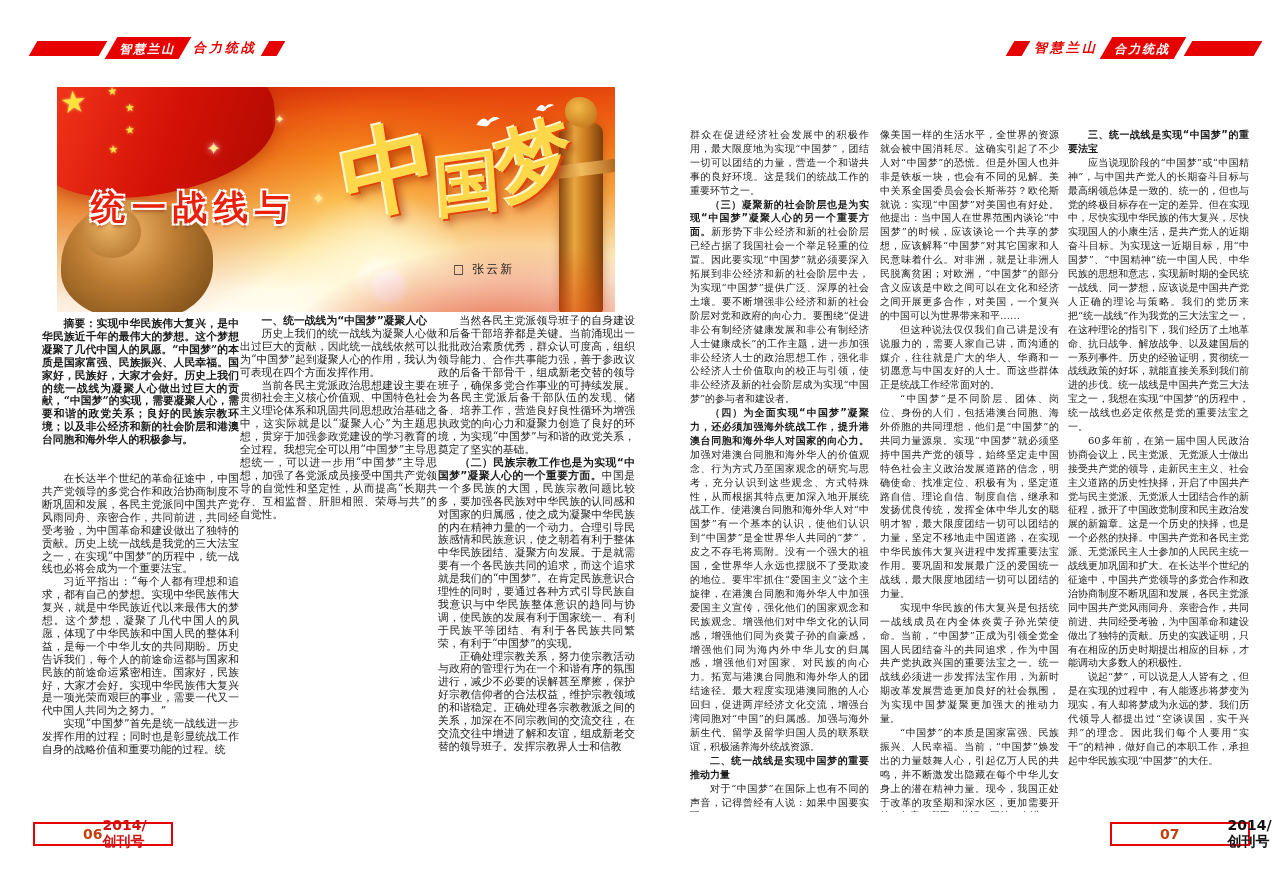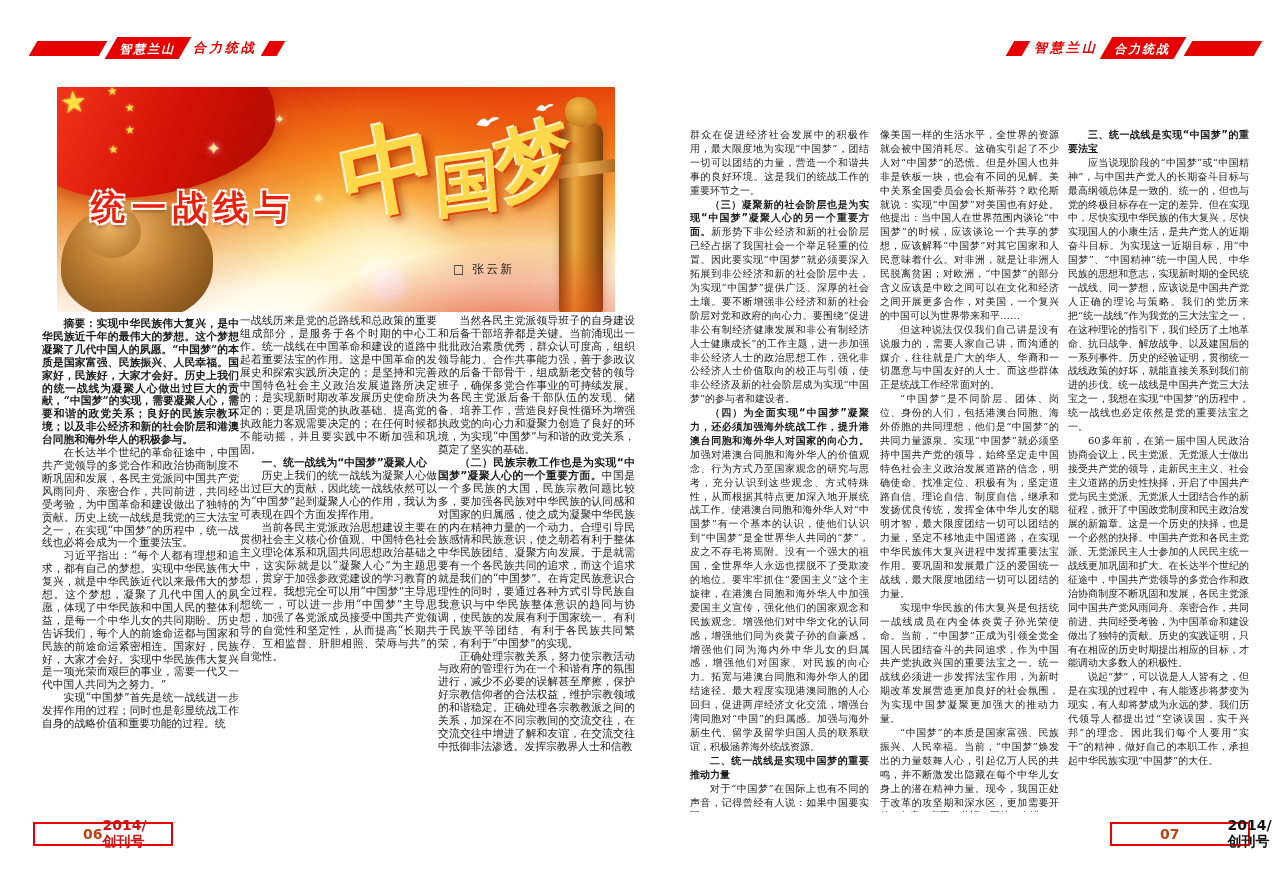--- a/index.html
+++ b/index.html
@@ -75,21 +75,21 @@
   #c1{left:42px;top:318px;height:470px;}
   #c2{left:240px;top:315px;height:473px;}
   #c3{left:438px;top:315px;height:473px;}
   #c4{left:690px;top:128px;height:684px;}
   #c5{left:880px;top:128px;height:684px;}
   #c6{left:1068px;top:128px;height:684px;width:181px;}
   .col p{margin:0;text-indent:2em;}
   .col p.cont{text-indent:0;}
   .col p.heading{font-family:"DejaVu Sans","Liberation Sans",sans-serif;font-weight:700;}
   .col p b.lead{font-family:"DejaVu Sans","Liberation Sans",sans-serif;font-weight:700;}
-  .col p.abstract{font-weight:600;}
+  .col p.abstract{font-weight:600;margin-bottom:26px;}
   .col p.abstract b{font-weight:800;}
 
   
   .ftr{position:absolute;top:822px;width:140px;height:24px;border:2px solid #e60000;box-sizing:border-box;
        display:flex;align-items:center;justify-content:space-between;padding:0 13px;
        font-weight:700;font-size:14px;font-family:"DejaVu Sans","Liberation Sans",sans-serif;}
   .ftr-left{left:33px;}
   .ftr-right{left:1110px;gap:48px;}
   .ftr .pgno{color:#c2410c;margin-left:35px;}
   .ftr-left .issue{color:#cf1111;}
@@ -148,29 +148,28 @@
     </div>
   </div>
 
   <div class="col left-col" id="c1">
       <p class="abstract"><b>摘要：</b>实现中华民族伟大复兴，是中华民族近千年的最伟大的梦想。这个梦想凝聚了几代中国人的夙愿。“中国梦”的本质是国家富强、民族振兴、人民幸福。国家好，民族好，大家才会好。历史上我们的统一战线为凝聚人心做出过巨大的贡献，“中国梦”的实现，需要凝聚人心，需要和谐的政党关系；良好的民族宗教环境；以及非公经济和新的社会阶层和港澳台同胞和海外华人的积极参与。</p>
       <p>在长达半个世纪的革命征途中，中国共产党领导的多党合作和政治协商制度不断巩固和发展，各民主党派同中国共产党风雨同舟、亲密合作，共同前进，共同经受考验，为中国革命和建设做出了独特的贡献。历史上统一战线是我党的三大法宝之一，在实现“中国梦”的历程中，统一战线也必将会成为一个重要法宝。</p>
       <p>习近平指出：“每个人都有理想和追求，都有自己的梦想。实现中华民族伟大复兴，就是中华民族近代以来最伟大的梦想。这个梦想，凝聚了几代中国人的夙愿，体现了中华民族和中国人民的整体利益，是每一个中华儿女的共同期盼。历史告诉我们，每个人的前途命运都与国家和民族的前途命运紧密相连。国家好，民族好，大家才会好。实现中华民族伟大复兴是一项光荣而艰巨的事业，需要一代又一代中国人共同为之努力。”</p>
       <p>实现“中国梦”首先是统一战线进一步发挥作用的过程；同时也是彰显统战工作自身的战略价值和重要功能的过程。统</p>
     </div>
   <div class="col left-col" id="c2">
-      <p class="cont">一战线历来是党的总路线和总政策的重要组成部分，是服务于各个时期的中心工作。统一战线在中国革命和建设的道路中起着重要法宝的作用。这是中国革命的发展史和探索实践所决定的；是坚持和完善中国特色社会主义政治发展道路所决定的；是实现新时期改革发展历史使命所决定的；更是巩固党的执政基础、提高党的执政能力客观需要决定的；在任何时候都不能动摇，并且要实践中不断加强和巩固。</p>
       <p class="heading">一、统一战线为“中国梦”凝聚人心</p>
       <p>历史上我们的统一战线为凝聚人心做出过巨大的贡献，因此统一战线依然可以为“中国梦”起到凝聚人心的作用，我认为可表现在四个方面发挥作用。</p>
       <p>当前各民主党派政治思想建设主要在贯彻社会主义核心价值观、中国特色社会主义理论体系和巩固共同思想政治基础之中，这实际就是以“凝聚人心”为主题思想，贯穿于加强参政党建设的学习教育的全过程。我想完全可以用“中国梦”主导思想统一，可以进一步用“中国梦”主导思想，加强了各党派成员接受中国共产党领导的自觉性和坚定性，从而提高“长期共存、互相监督、肝胆相照、荣辱与共”的自觉性。</p>
     </div>
   <div class="col left-col" id="c3">
       <p>当然各民主党派领导班子的自身建设和后备干部培养都是关键。当前涌现出一批批政治素质优秀，群众认可度高，组织领导能力、合作共事能力强，善于参政议政的后备干部骨干，组成新老交替的领导班子，确保多党合作事业的可持续发展。为各民主党派后备干部队伍的发现、储备、培养工作，营造良好良性循环为增强执政党的向心力和凝聚力创造了良好的环境，为实现“中国梦”与和谐的政党关系，奠定了坚实的基础。</p>
       <p><b class="lead">（二）民族宗教工作也是为实现“中国梦”凝聚人心的一个重要方面。</b>中国是一个多民族的大国，民族宗教问题比较多，要加强各民族对中华民族的认同感和对国家的归属感，使之成为凝聚中华民族的内在精神力量的一个动力。合理引导民族感情和民族意识，使之朝着有利于整体中华民族团结、凝聚方向发展。于是就需要有一个各民族共同的追求，而这个追求就是我们的“中国梦”。在肯定民族意识合理性的同时，要通过各种方式引导民族自我意识与中华民族整体意识的趋同与协调，使民族的发展有利于国家统一、有利于民族平等团结、有利于各民族共同繁荣，有利于“中国梦”的实现。</p>
-      <p>正确处理宗教关系，努力使宗教活动与政府的管理行为在一个和谐有序的氛围进行，减少不必要的误解甚至摩擦，保护好宗教信仰者的合法权益，维护宗教领域的和谐稳定。正确处理各宗教教派之间的关系，加深在不同宗教间的交流交往，在交流交往中增进了解和友谊，在交流交往中抵御非法渗透。发挥宗教界人士和信教</p>
+      <p>正确处理宗教关系，努力使宗教活动与政府的管理行为在一个和谐有序的氛围进行，减少不必要的误解甚至摩擦，保护好宗教信仰者的合法权益，维护宗教领域的和谐稳定。正确处理各宗教教派之间的关系，加深在不同宗教间的交流交往，在交流交往中增进了解和友谊，组成新老交替的领导班子。发挥宗教界人士和信教</p>
     </div>
   <div class="col right-col" id="c4">
       <p class="cont">群众在促进经济社会发展中的积极作用，最大限度地为实现“中国梦”，团结一切可以团结的力量，营造一个和谐共事的良好环境。这是我们的统战工作的重要环节之一。</p>
       <p><b class="lead">（三）凝聚新的社会阶层也是为实现“中国梦”凝聚人心的另一个重要方面。</b>新形势下非公经济和新的社会阶层已经占据了我国社会一个举足轻重的位置。因此要实现“中国梦”就必须要深入拓展到非公经济和新的社会阶层中去，为实现“中国梦”提供广泛、深厚的社会土壤。要不断增强非公经济和新的社会阶层对党和政府的向心力。要围绕“促进非公有制经济健康发展和非公有制经济人士健康成长”的工作主题，进一步加强非公经济人士的政治思想工作，强化非公经济人士价值取向的校正与引领，使非公经济及新的社会阶层成为实现“中国梦”的参与者和建设者。</p>
       <p><b class="lead">（四）为全面实现“中国梦”凝聚力，还必须加强海外统战工作，提升港澳台同胞和海外华人对国家的向心力。</b>加强对港澳台同胞和海外华人的价值观念、行为方式乃至国家观念的研究与思考，充分认识到这些观念、方式特殊性，从而根据其特点更加深入地开展统战工作。使港澳台同胞和海外华人对“中国梦”有一个基本的认识，使他们认识到“中国梦”是全世界华人共同的“梦”，皮之不存毛将焉附。没有一个强大的祖国，全世界华人永远也摆脱不了受欺凌的地位。要牢牢抓住“爱国主义”这个主旋律，在港澳台同胞和海外华人中加强爱国主义宣传，强化他们的国家观念和民族观念。增强他们对中华文化的认同感，增强他们同为炎黄子孙的自豪感，增强他们同为海内外中华儿女的归属感，增强他们对国家、对民族的向心力。拓宽与港澳台同胞和海外华人的团结途径。最大程度实现港澳同胞的人心回归，促进两岸经济文化交流，增强台湾同胞对“中国”的归属感。加强与海外新生代、留学及留学归国人员的联系联谊，积极涵养海外统战资源。</p>
       <p class="heading">二、统一战线是实现中国梦的重要推动力量</p>
       <p>对于“中国梦”在国际上也有不同的声音，记得曾经有人说：如果中国要实现</p>
     </div>
   <div class="col right-col" id="c5">
       <p class="cont">像美国一样的生活水平，全世界的资源就会被中国消耗尽。这确实引起了不少人对“中国梦”的恐慌。但是外国人也并非是铁板一块，也会有不同的见解。美中关系全国委员会会长斯蒂芬？欧伦斯就说：实现“中国梦”对美国也有好处。他提出：当中国人在世界范围内谈论“中国梦”的时候，应该谈论一个共享的梦想，应该解释“中国梦”对其它国家和人民意味着什么。对非洲，就是让非洲人民脱离贫困；对欧洲，“中国梦”的部分含义应该是中欧之间可以在文化和经济之间开展更多合作，对美国，一个复兴的中国可以为世界带来和平……</p>

